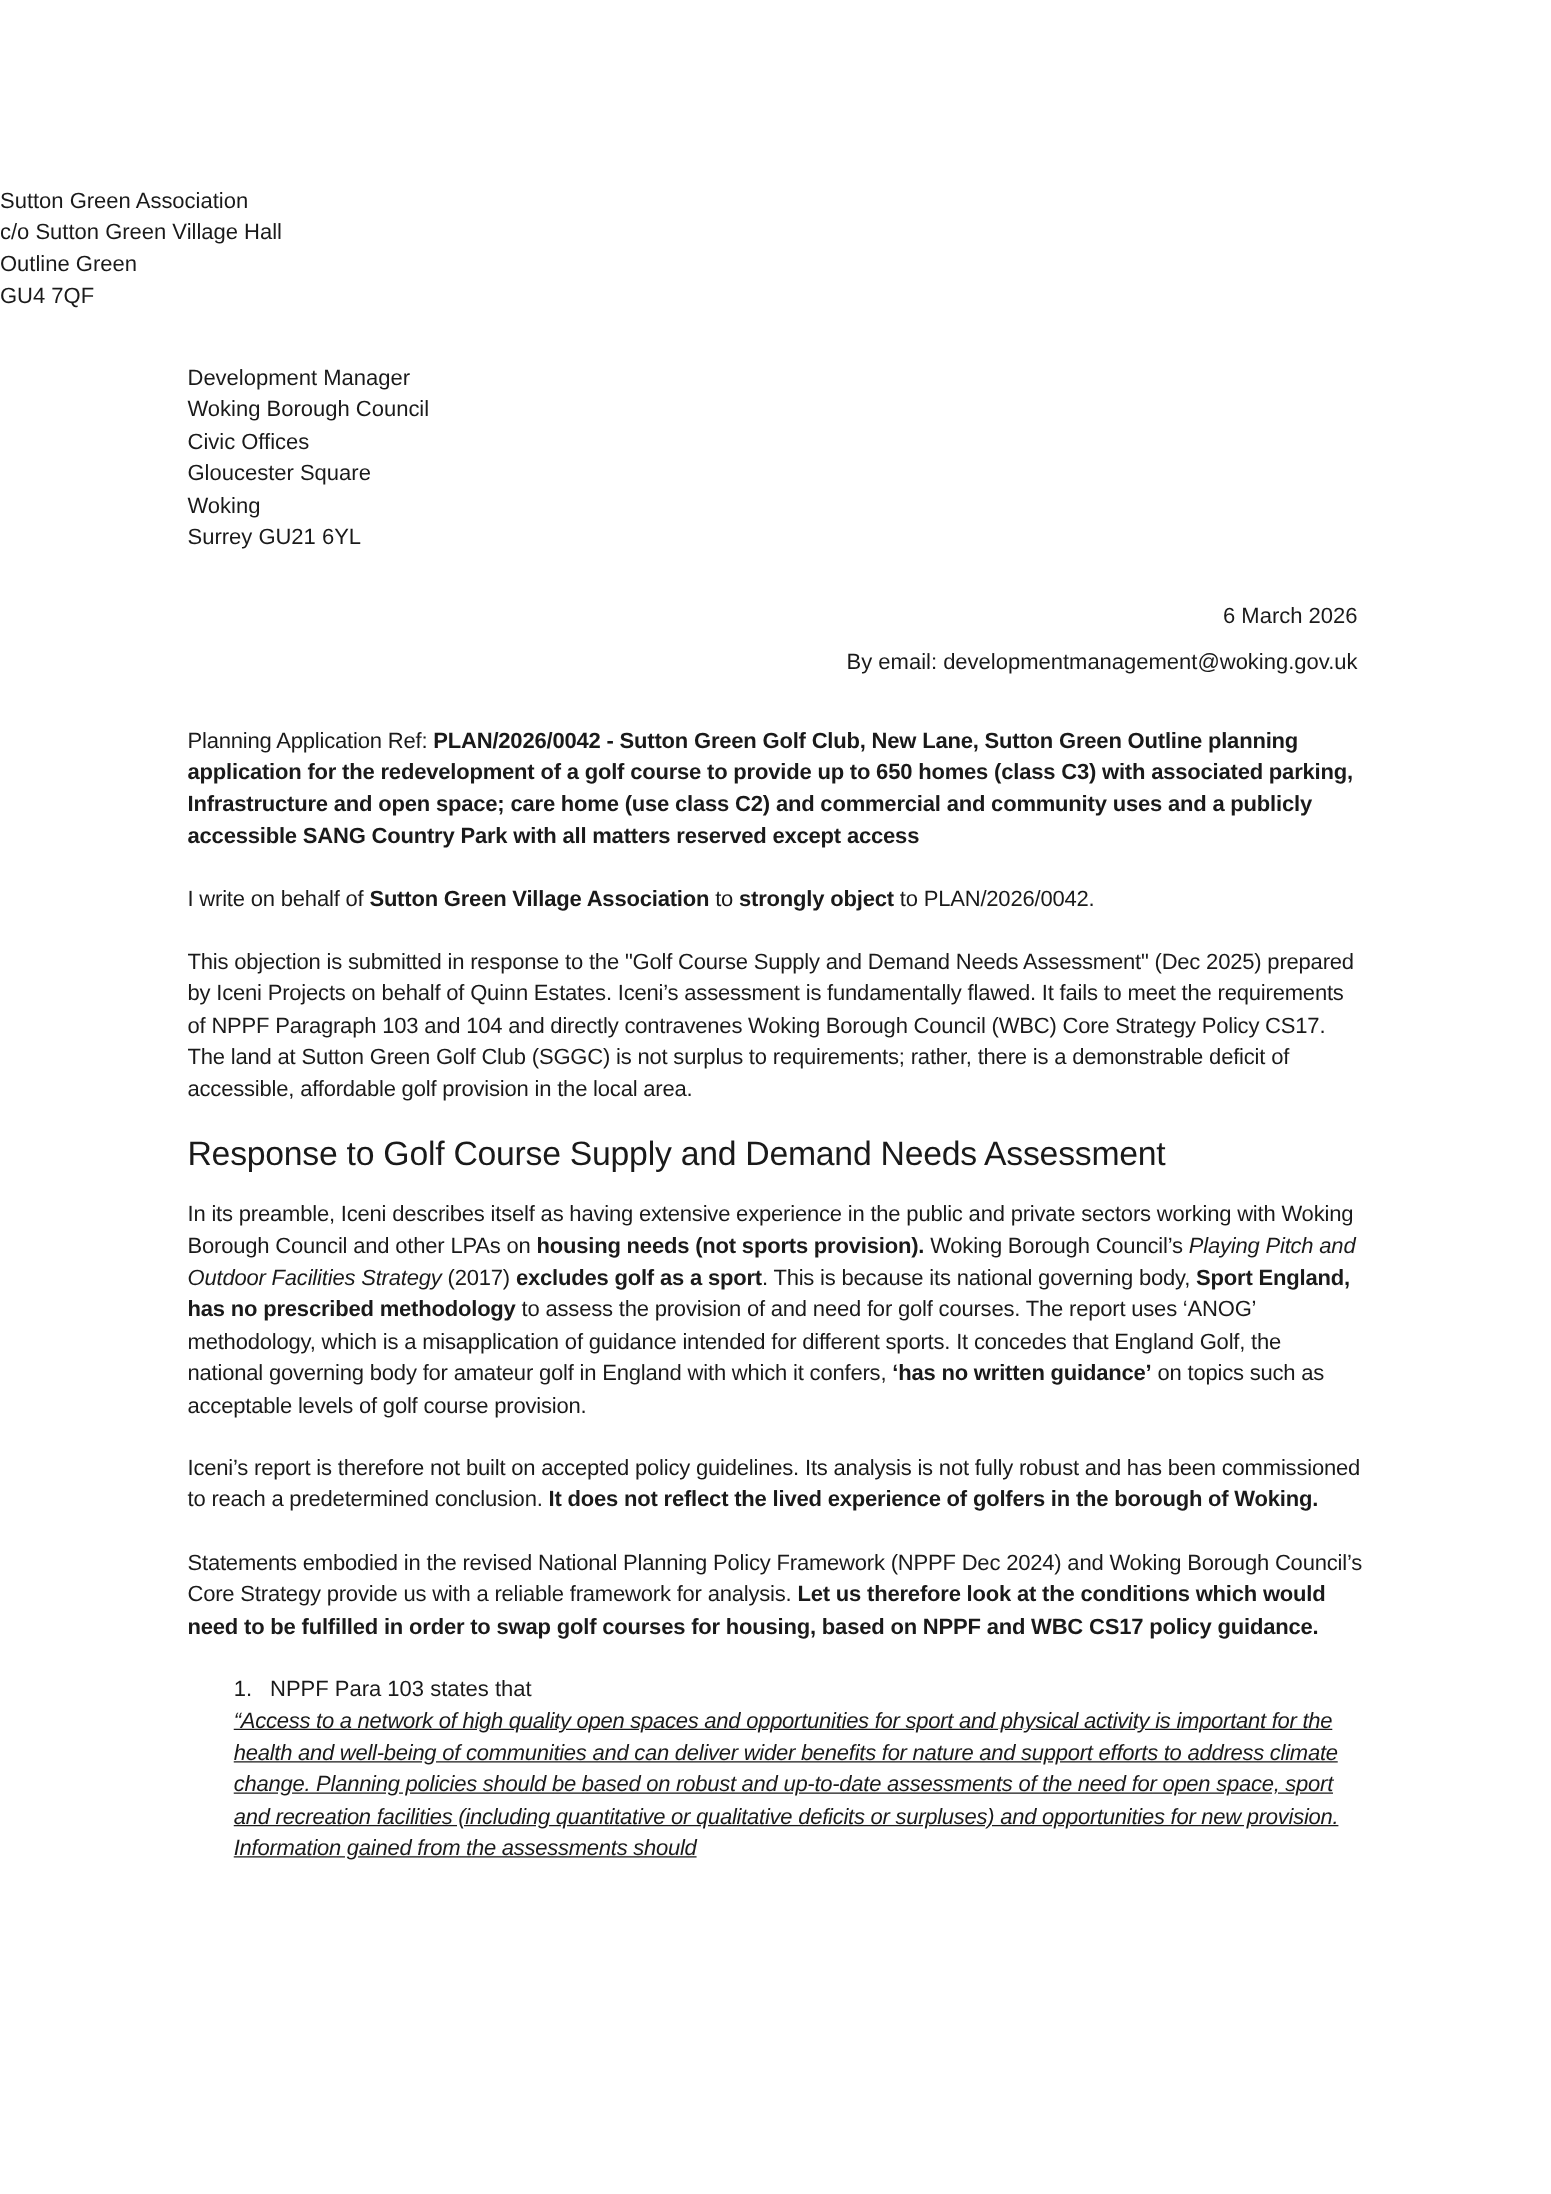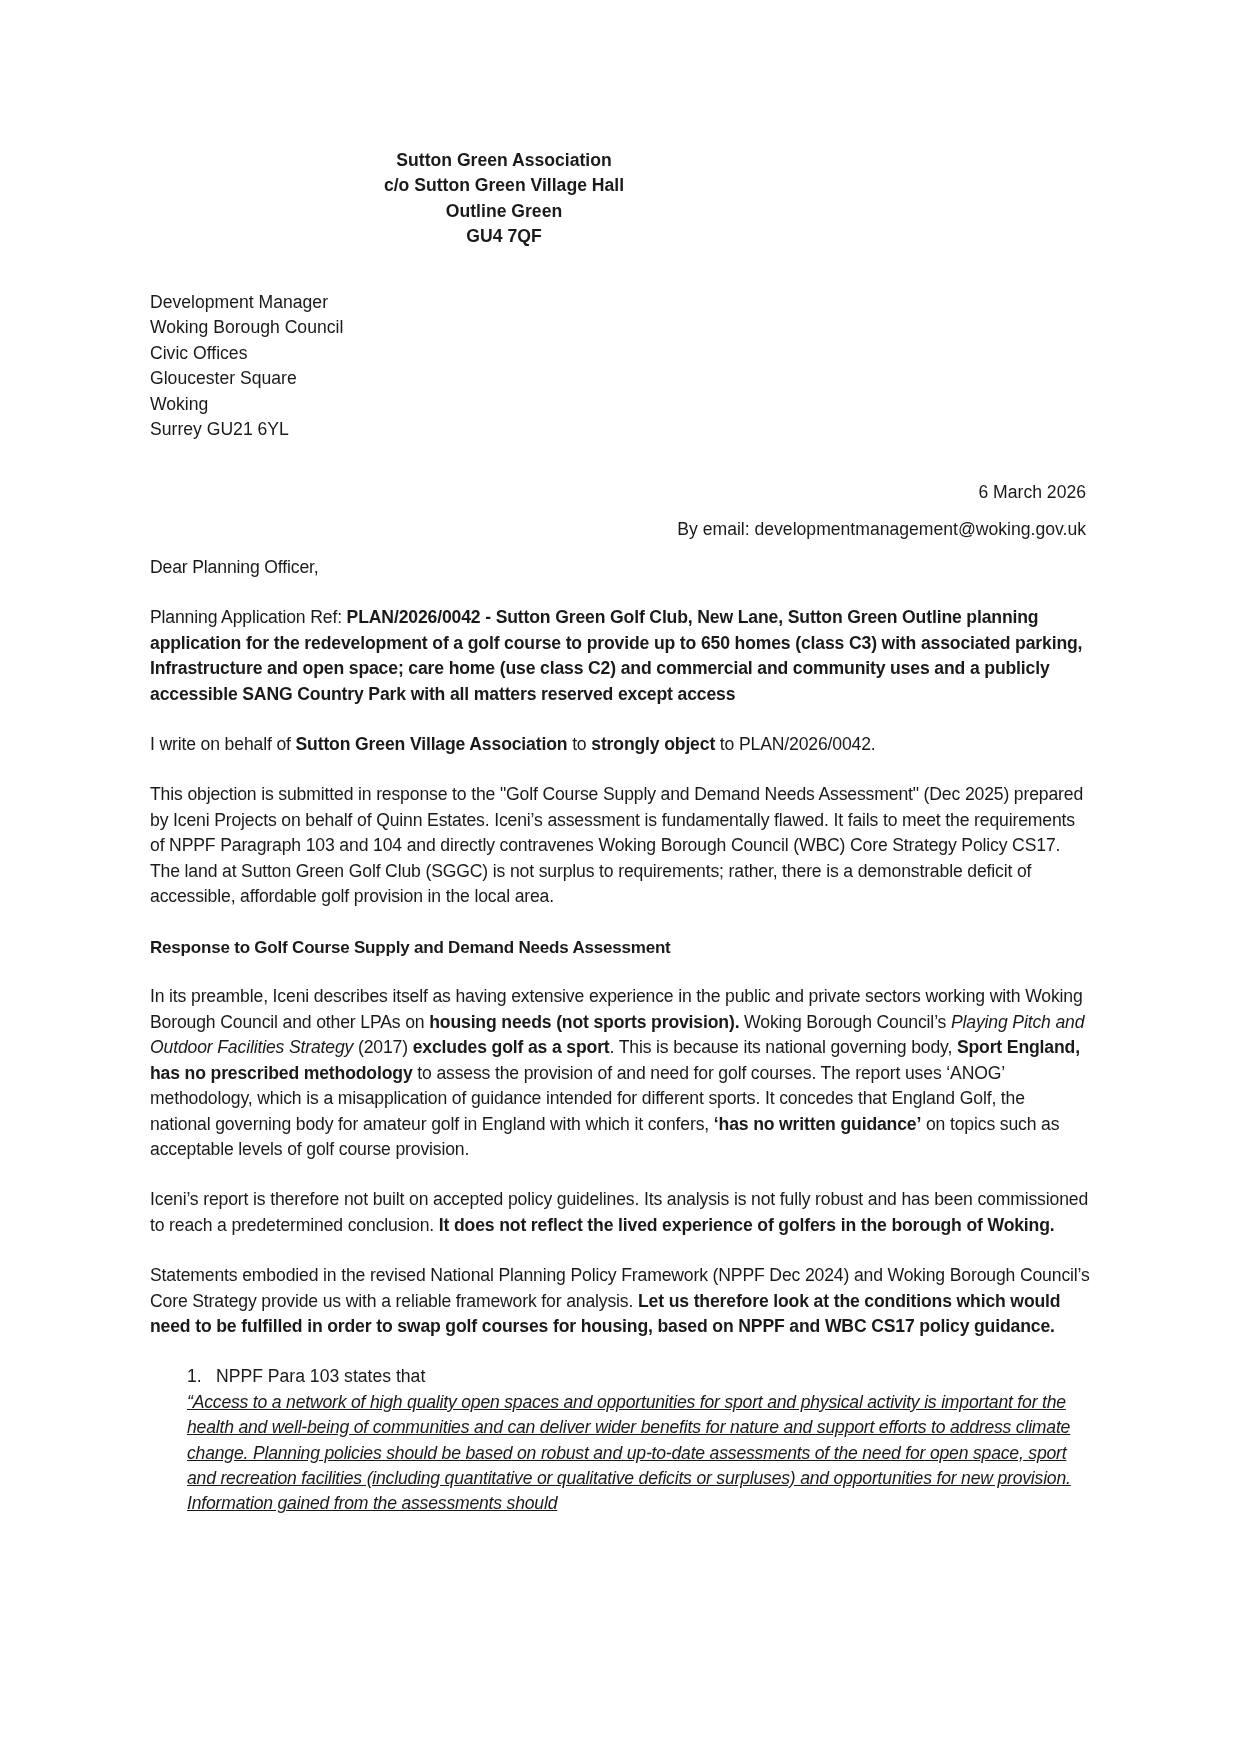--- a/index.html
+++ b/index.html
@@ -22,22 +22,21 @@
     left: 0; top: 0;
     width: 1241px;
     height: 1755px;
     background: #ffffff;
   }
   .sender {
     position: absolute;
     top: 148px;
     left: 0;
     width: 1008px;
-    text-align: center;
-    font-weight: bold;
+    text-align: left;
   }
   .sender div { line-height: 25.4px; }
   .recipient {
     position: absolute;
     top: 290px;
     left: 150px;
   }
   .recipient div { line-height: 25.4px; }
   .date {
     position: absolute;
@@ -59,22 +58,22 @@
   }
   .body-text p {
     margin: 0 0 25px 0;
     letter-spacing: -0.15px;
   }
   .body-text .salutation { margin-bottom: 25px; padding-top: 0; }
   .body-text .ref { margin-top: 25px; }
   b { font-weight: bold; }
   i { font-style: italic; }
   h2 {
-    font-size: 17px;
-    font-weight: bold;
+    font-size: 27px;
+    font-weight: normal;
     margin: 0 0 22px 0;
     line-height: 28px;
     letter-spacing: -0.2px;
   }
   .list {
     margin: 0;
     padding-left: 37px;
   }
   .list-head {
     display: flex;
@@ -107,21 +106,20 @@
     <div>Gloucester Square</div>
     <div>Woking</div>
     <div>Surrey GU21 6YL</div>
   </div>
 
   <div class="date">6 March 2026</div>
   <div class="email">By email: developmentmanagement@woking.gov.uk</div>
 
   <div class="body-text">
 
-    <p class="salutation">Dear Planning Officer,</p>
 
     <p class="ref"><span>Planning Application Ref: </span><b>PLAN/2026/0042 - Sutton Green Golf Club, New Lane, Sutton Green Outline planning application for the redevelopment of a golf course to provide up to 650 homes (class C3) with associated parking, Infrastructure and open space; care home (use class C2) and commercial and community uses and a publicly accessible SANG Country Park with all matters reserved except access</b></p>
 
     <p><span>I write on behalf of </span><b>Sutton Green Village Association</b><span> to </span><b>strongly object</b><span> to PLAN/2026/0042.</span></p>
 
     <p>This objection is submitted in response to the "Golf Course Supply and Demand Needs Assessment" (Dec 2025) prepared by Iceni Projects on behalf of Quinn Estates. Iceni’s assessment is fundamentally flawed. It fails to meet the requirements of NPPF Paragraph 103 and 104 and directly contravenes Woking Borough Council (WBC) Core Strategy Policy CS17. The land at Sutton Green Golf Club (SGGC) is not surplus to requirements; rather, there is a demonstrable deficit of accessible, affordable golf provision in the local area.</p>
 
     <h2>Response to Golf Course Supply and Demand Needs Assessment</h2>
 
     <p><span>In its preamble, Iceni describes itself as having extensive experience in the public and private sectors working with Woking Borough Council and other LPAs on </span><b>housing needs (not sports provision).</b><span> Woking Borough Council’s </span><i>Playing Pitch and Outdoor Facilities Strategy</i><span> (2017) </span><b>excludes golf as a sport</b><span>. This is because its national governing body, </span><b>Sport England, has no prescribed methodology</b><span> to assess the provision of and need for golf courses. The report uses ‘ANOG’ methodology, which is a misapplication of guidance intended for different sports. It concedes that England Golf, the national governing body for amateur golf in England with which it confers, </span><b>‘has no written guidance’</b><span> on topics such as acceptable levels of golf course provision.</span></p>

